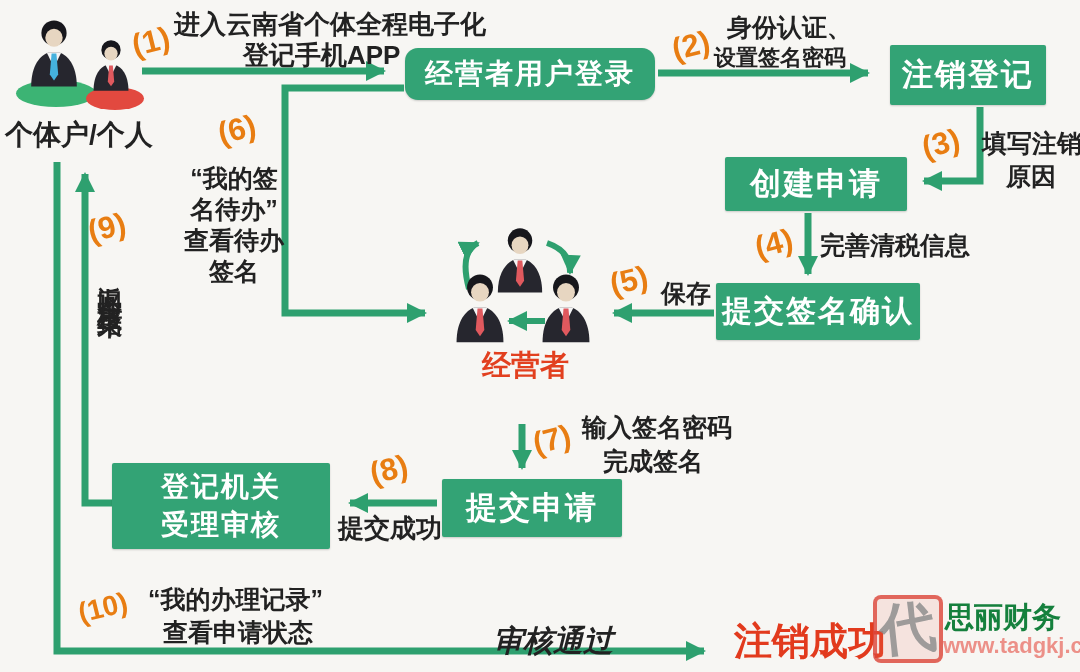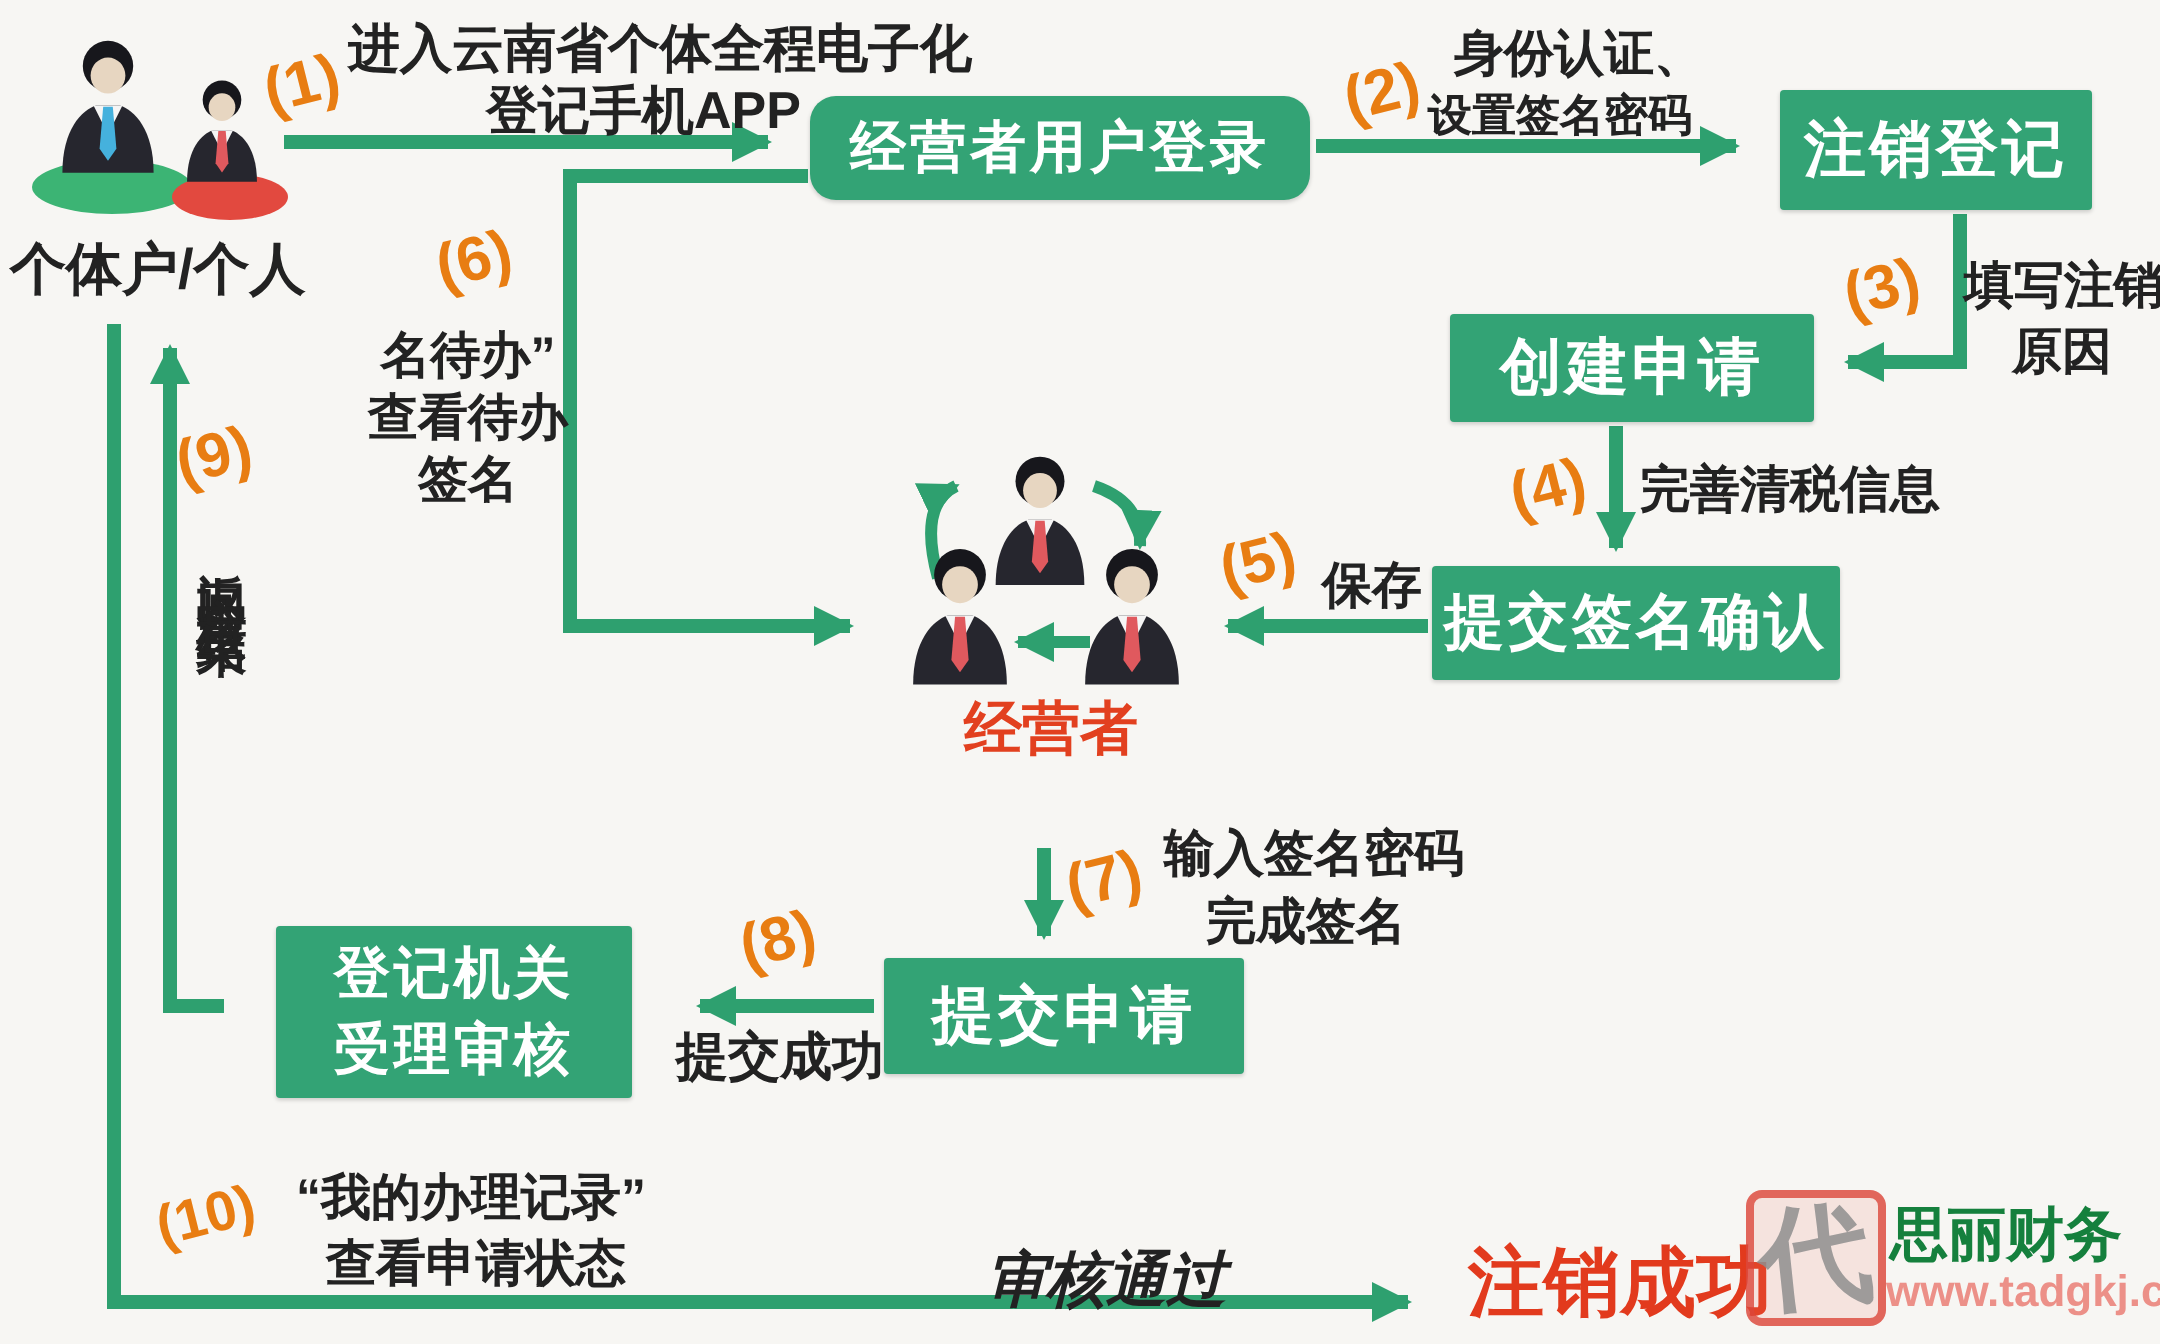--- a/index.html
+++ b/index.html
@@ -89,20 +89,21 @@
   <div class="badge" style="left:755px;top:226px;">(4)</div>
   <div class="txt" style="left:820px;top:230px;font-size:25px;">完善清税信息</div>
 
   <div class="box" style="left:716px;top:283px;width:204px;height:57px;font-size:30px;">提交签名确认</div>
 
   <div class="badge" style="left:610px;top:263px;">(5)</div>
   <div class="txt" style="left:661px;top:278px;font-size:25px;">保存</div>
 
   <div class="badge" style="left:218px;top:112px;">(6)</div>
   <div class="abs" style="left:166px;top:163px;width:136px;text-align:center;color:#222;font-weight:700;font-size:25px;line-height:31px;">
+    <span style="display:block;">“我的签</span>
     <span style="display:block;">名待办”</span>
     <span style="display:block;">查看待办</span>
     <span style="display:block;">签名</span>
   </div>
 
   <svg class="abs" style="left:486px;top:226px;" width="68" height="70" viewBox="0 0 100 120">
     <path d="M12,114 C12,78 28,62 40,58 L60,58 C72,62 88,78 88,114 Z" fill="#26262e"></path>
     <path d="M38,58 L50,82 L62,58 Z" fill="#f5f5f5"></path>
     <path d="M46,59 L54,59 L57,94 L50,104 L43,94 Z" fill="#e0595e"></path>
     <circle cx="50" cy="25" r="21" fill="#17171c"></circle>
@@ -128,21 +129,21 @@
 
   <div class="badge" style="left:533px;top:422px;">(7)</div>
   <div class="txt" style="left:582px;top:412px;font-size:25px;">输入签名密码</div>
   <div class="txt" style="left:603px;top:446px;font-size:25px;">完成签名</div>
 
   <div class="box" style="left:442px;top:479px;width:180px;height:58px;font-size:31px;">提交申请</div>
 
   <div class="badge" style="left:370px;top:452px;">(8)</div>
   <div class="txt" style="left:338px;top:512px;font-size:26px;">提交成功</div>
 
-  <div class="box" style="left:112px;top:463px;width:178px;height:86px;font-size:28px;line-height:1.35;flex-direction:column;margin-left:26px;">
+  <div class="box" style="left:112px;top:463px;width:218px;height:86px;font-size:28px;line-height:1.35;flex-direction:column;">
     <span style="display:block;">登记机关</span>
     <span style="display:block;">受理审核</span>
   </div>
 
   <div class="badge" style="left:88px;top:210px;">(9)</div>
   <div class="txt vtext" style="left:94px;top:266px;height:185px;font-size:25px;">返回审核结果</div>
 
   <div class="badge" style="left:78px;top:592px;font-size:28px;">(10)</div>
   <div class="txt" style="left:148px;top:584px;font-size:25px;">“我的办理记录”</div>
   <div class="txt" style="left:163px;top:617px;font-size:25px;">查看申请状态</div>

